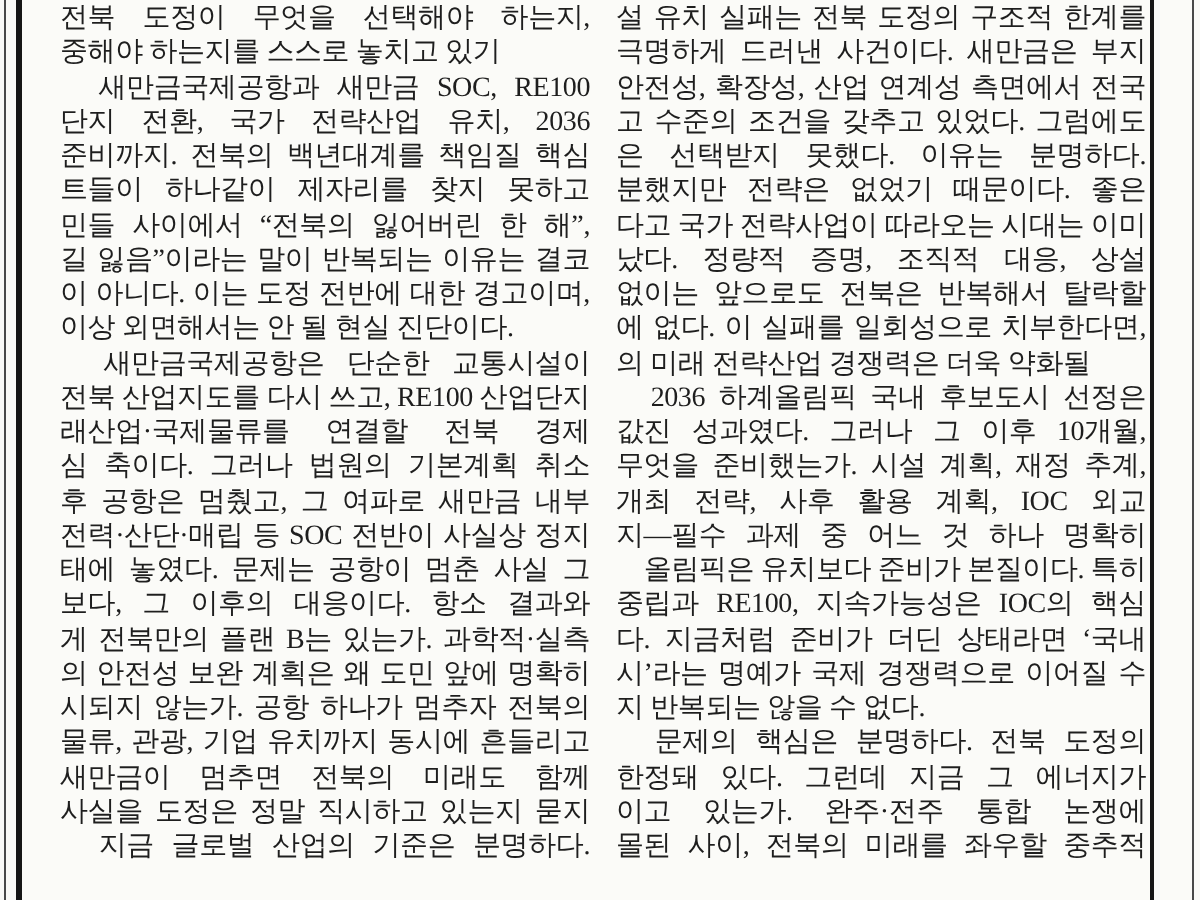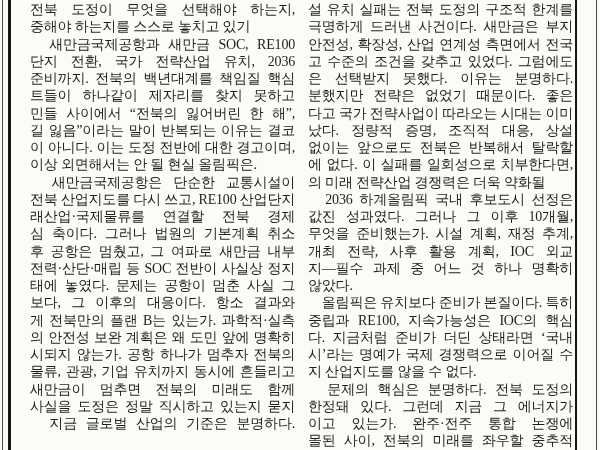--- a/index.html
+++ b/index.html
@@ -50,21 +50,21 @@
   <div class="col left">
     <div class="ln">전북 도정이 무엇을 선택해야 하는지, 어디에 집</div>
     <div class="ln pend">중해야 하는지를 스스로 놓치고 있기 때문이다.</div>
     <div class="ln">　새만금국제공항과 새만금 SOC, RE100 산업</div>
     <div class="ln">단지 전환, 국가 전략산업 유치, 2036 하계올림픽</div>
     <div class="ln">준비까지. 전북의 백년대계를 책임질 핵심 프로젝</div>
     <div class="ln">트들이 하나같이 제자리를 찾지 못하고 있다. 도</div>
     <div class="ln">민들 사이에서 “전북의 잃어버린 한 해”, “도정의</div>
     <div class="ln">길 잃음”이라는 말이 반복되는 이유는 결코 과장</div>
     <div class="ln">이 아니다. 이는 도정 전반에 대한 경고이며, 더</div>
-    <div class="ln pend">이상 외면해서는 안 될 현실 올림픽은.</div>
+    <div class="ln pend">이상 외면해서는 안 될 현실 진단이다.</div>
     <div class="ln">　새만금국제공항은 단순한 교통시설이 아니다.</div>
     <div class="ln">전북 산업지도를 다시 쓰고, RE100 산업단지·미</div>
     <div class="ln">래산업·국제물류를 연결할 전북 경제 전환의 핵</div>
     <div class="ln">심 축이다. 그러나 법원의 기본계획 취소 판결 이</div>
     <div class="ln">후 공항은 멈췄고, 그 여파로 새만금 내부 도로·</div>
     <div class="ln">전력·산단·매립 등 SOC 전반이 사실상 정지 상</div>
     <div class="ln">태에 놓였다. 문제는 공항이 멈춘 사실 그 자체</div>
     <div class="ln">보다, 그 이후의 대응이다. 항소 결과와 무관하</div>
     <div class="ln">게 전북만의 플랜 B는 있는가. 과학적·실측 기반</div>
     <div class="ln">의 안전성 보완 계획은 왜 도민 앞에 명확히 제</div>
@@ -85,25 +85,24 @@
     <div class="ln">다고 국가 전략사업이 따라오는 시대는 이미 지</div>
     <div class="ln">났다. 정량적 증명, 조직적 대응, 상설 컨트롤타워</div>
     <div class="ln">없이는 앞으로도 전북은 반복해서 탈락할 수밖</div>
     <div class="ln">에 없다. 이 실패를 일회성으로 치부한다면, 전북</div>
     <div class="ln pend">의 미래 전략산업 경쟁력은 더욱 약화될 것이다.</div>
     <div class="ln">　2036 하계올림픽 국내 후보도시 선정은 분명</div>
     <div class="ln">값진 성과였다. 그러나 그 이후 10개월, 전북은</div>
     <div class="ln">무엇을 준비했는가. 시설 계획, 재정 추계, 분산</div>
     <div class="ln">개최 전략, 사후 활용 계획, IOC 외교 로드맵까</div>
     <div class="ln">지—필수 과제 중 어느 것 하나 명확히 제시되지</div>
-    <div class="ln pend">않았다.</div>
     <div class="ln">　올림픽은 유치보다 준비가 본질이다. 특히 탄소</div>
     <div class="ln">중립과 RE100, 지속가능성은 IOC의 핵심 기준이</div>
     <div class="ln">다. 지금처럼 준비가 더딘 상태라면 ‘국내 후보도</div>
     <div class="ln">시’라는 명예가 국제 경쟁력으로 이어질 수 있을</div>
-    <div class="ln pend">지 산업지도를 않을 수 없다.</div>
+    <div class="ln pend">지 반복되는 않을 수 없다.</div>
     <div class="ln">　문제의 핵심은 분명하다. 전북 도정의 에너지는</div>
     <div class="ln">한정돼 있다. 그런데 지금 그 에너지가 어디에 쓰</div>
     <div class="ln">이고 있는가. 완주·전주 통합 논쟁에 과도하게 매</div>
     <div class="ln">몰된 사이, 전북의 미래를 좌우할 중추적 사업들</div>
   </div>
 
 </div>
 
 </body></html>

